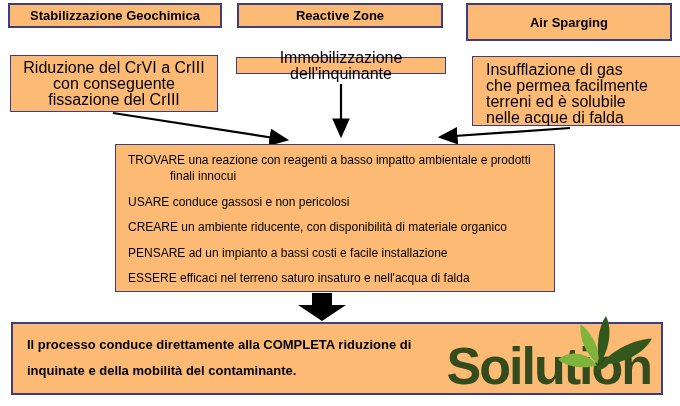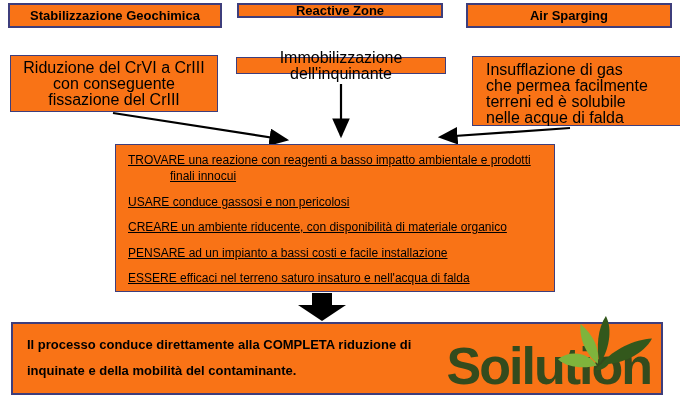--- a/index.html
+++ b/index.html
@@ -2,35 +2,35 @@
 <html><head>
 <meta charset="utf-8">
 <style>
   html,body{margin:0;padding:0;background:#ffffff;}
   .canvas{
     position:relative;width:680px;height:406px;background:#ffffff;
     font-family:"Liberation Sans", sans-serif;color:#000;overflow:hidden;
   }
   .arrows{position:absolute;left:0;top:0;pointer-events:none;}
   .box{
-    position:absolute;background:#f97316;border:2px solid #3e3e7c;
+    position:absolute;background:#fdba74;border:2px solid #3e3e7c;
     box-sizing:border-box;
   }
   .hdr{
     font-weight:bold;font-size:13px;display:flex;align-items:center;justify-content:center;
     text-align:center;border-width:2px;
   }
   .desc{font-size:16px;line-height:16px;border-width:1px;}
   .desc-center{display:flex;align-items:flex-start;justify-content:center;text-align:center;padding-top:4px;}
   .desc-mid{display:flex;align-items:center;justify-content:center;text-align:center;}
   .desc-left{padding:5px 0 0 13px;}
   .desc-left .inner{width:165px;}
   .desc1 .inner{width:182px;}
   .req{padding:7px 16px 0 12px;font-size:12px;line-height:16px;border-width:1px;}
-  .req .item{padding-left:42px;text-indent:-42px;margin-bottom:9.5px;text-decoration:underline;}
+  .req .item{padding-left:42px;text-indent:-42px;margin-bottom:9.5px;}
   .concl{font-weight:bold;font-size:13px;}
   .concl .lines{padding:8px 0 0 14px;}
   .concl .line{line-height:25.5px;white-space:pre-wrap;}
   .logo{position:absolute;right:10px;bottom:1px;}
   .logo-text{
     font-weight:bold;font-size:52px;letter-spacing:-2px;color:#344b1d;
     line-height:1;display:block;
   }
   .leaves{position:absolute;left:555px;top:315px;width:100px;height:56px;}
 </style>
@@ -47,24 +47,24 @@
     </defs>
     <line x1="113" y1="113" x2="287" y2="140" stroke="#000000" stroke-width="2.2" marker-end="url(#ah)"></line>
     <line x1="341" y1="84" x2="341" y2="136" stroke="#000000" stroke-width="2.2" marker-end="url(#ah)"></line>
     <line x1="570" y1="128" x2="440" y2="137" stroke="#000000" stroke-width="2.2" marker-end="url(#ah)"></line>
     <path d="M312,293 L332,293 L332,305 L346,305 L322,321 L298,305 L312,305 Z" fill="#000000"></path>
   </svg>
 
   <div class="box hdr" style="left:8px;top:3px;width:214px;height:25px;">
     <span>Stabilizzazione Geochimica</span>
   </div>
-  <div class="box hdr" style="left:237px;top:3px;width:206px;height:15px;">
+  <div class="box hdr" style="left:237px;top:3px;width:206px;height:25px;">
     <span>Reactive Zone</span>
   </div>
-  <div class="box hdr" style="left:466px;top:3px;width:206px;height:25px;">
+  <div class="box hdr" style="left:466px;top:3px;width:206px;height:38px;">
     <span>Air Sparging</span>
   </div>
 
   <div class="box desc desc-center desc1" style="left:10px;top:55px;width:208px;height:57px;">
     <div class="inner">Riduzione del CrVI a CrIII con conseguente fissazione del CrIII</div>
   </div>
   <div class="box desc desc-mid" style="left:236px;top:57px;width:210px;height:17px;">
     <div>Immobilizzazione dell'inquinante</div>
   </div>
   <div class="box desc desc-left" style="left:472px;top:56px;width:236px;height:70px;">

